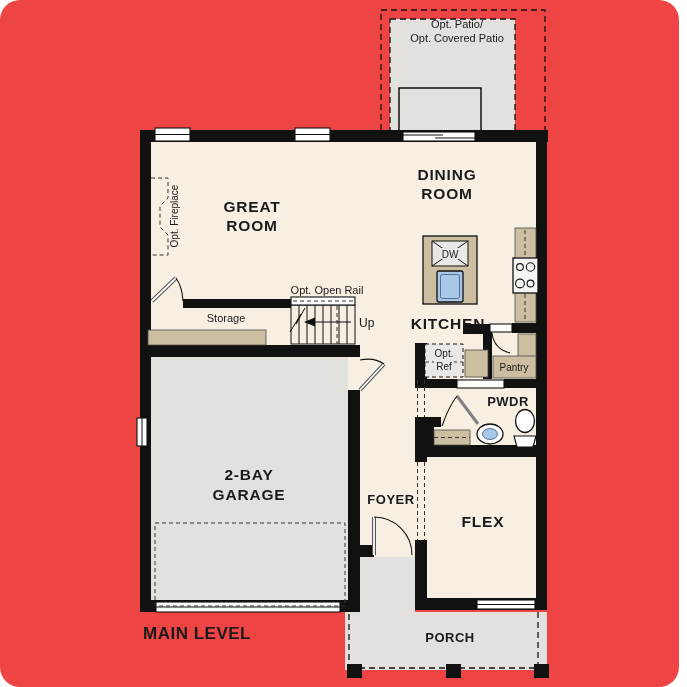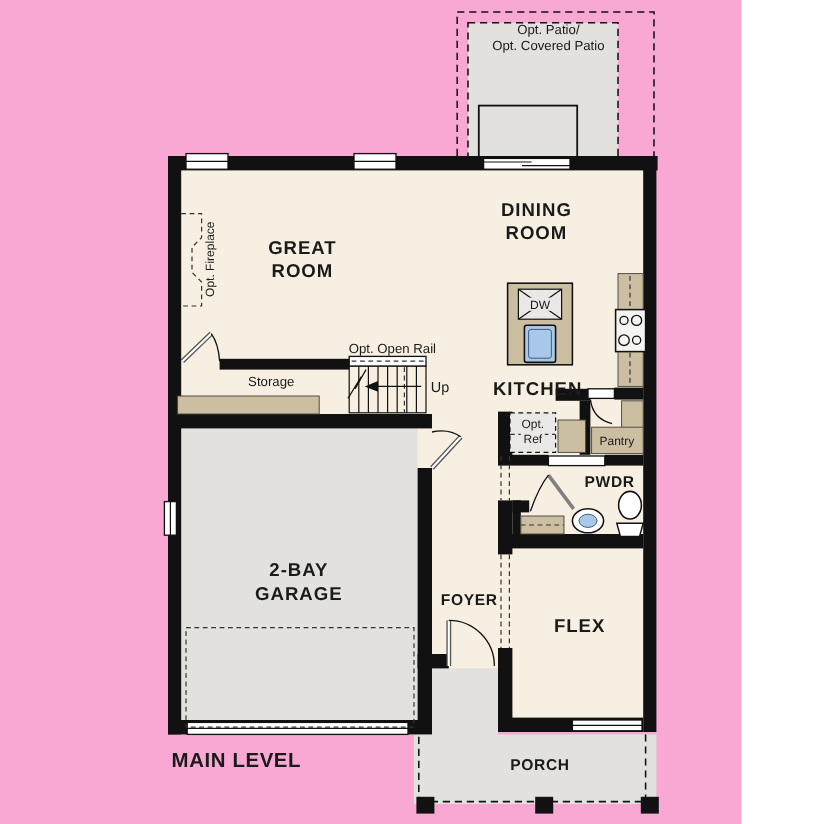--- a/index.html
+++ b/index.html
@@ -1,16 +1,16 @@
 <!DOCTYPE html>
 <html style="--floor: #f7f0e2; --hard_surface: #e2e1de; --cabinet: #ccbea1; --wall: #111111; --sink_blue: #a9c8e9; --fixture: #e9e8e6; --text: #1a1a1a;"><head>
 <meta charset="utf-8">
 <style>
   html,body{margin:0;padding:0;background:#ffffff;}
-  .stage{position:relative;width:618px;height:687px;background:#f9a8d4;overflow:hidden;}
+  .stage{position:relative;width:679px;height:687px;background:#ef4444;overflow:hidden;border-radius:20px;}
   svg{position:absolute;left:0;top:0;}
   svg text{font-family:"Liberation Sans", sans-serif;fill:var(--text);}
   .room-label{font-weight:bold;font-size:15.5px;letter-spacing:.8px;}
   .room-label-sm{font-weight:bold;font-size:13px;letter-spacing:.5px;}
   .small-label{font-size:11px;}
   .tiny-label{font-size:10px;}
   .title-label{font-weight:bold;font-size:17px;letter-spacing:.5px;}
   .floor{fill:var(--floor);}
   .hard{fill:var(--hard_surface);}
   .cab{fill:var(--cabinet);stroke:#4a4a44;stroke-width:.8;}

